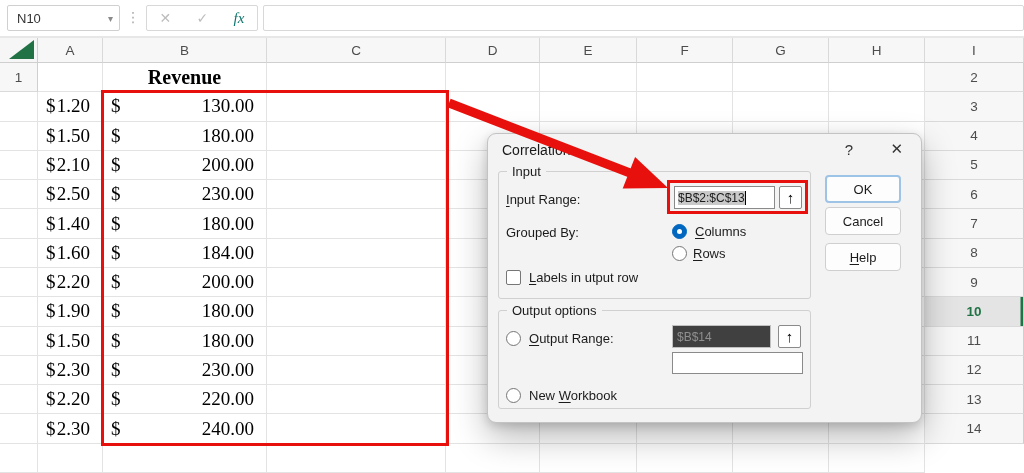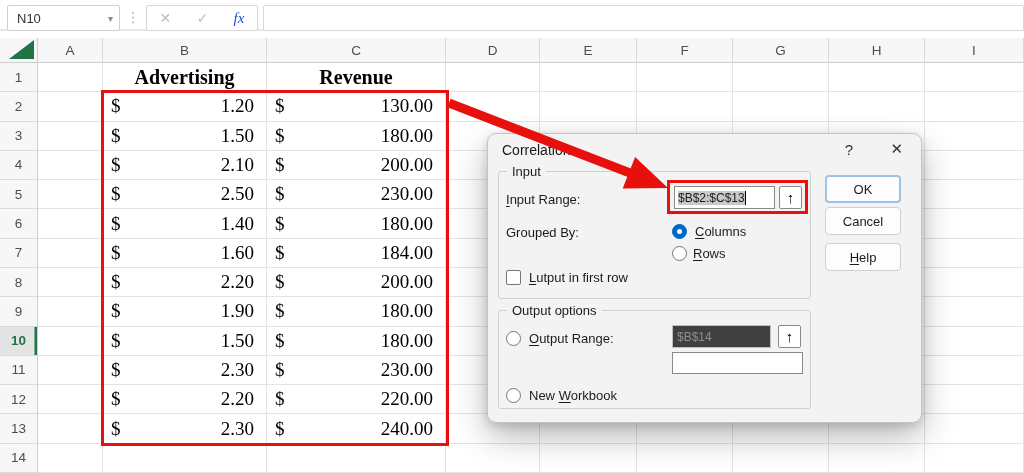--- a/index.html
+++ b/index.html
@@ -1,31 +1,31 @@
 <!DOCTYPE html>
 <html style="--annotation_red: #e8100c; --excel_green: #217346; --accent_blue: #0067c0;"><head>
 <meta charset="utf-8">
 <style>
   * { margin:0; padding:0; box-sizing:border-box; }
   html,body { width:1024px; height:473px; overflow:hidden; }
   body { font-family:"Liberation Sans", sans-serif; background:#fff; position:relative; }
 
   
-  .topbar { position:absolute; left:0; top:0; width:1024px; height:31px; background:#fff;
+  .topbar { position:absolute; left:0; top:0; width:1024px; height:38px; background:#fff;
             border-bottom:2px solid #e7e7e7; z-index:5; }
   .name-box { position:absolute; left:7px; top:5px; width:113px; height:26px; background:#fff;
               border:1px solid #d0d0d0; border-radius:2px; display:flex; align-items:center;
               padding:0 6px 0 9px; font-size:13px; color:#333; }
   .name-box .caret { margin-left:auto; font-size:10px; color:#8a8a8a; }
   .dots-sep { position:absolute; left:126px; top:9px; color:#a8a8a8; font-size:14px; letter-spacing:-1px; }
   .fx-group { position:absolute; left:146px; top:5px; width:112px; height:26px; background:#fff;
               border:1px solid #d8d8d8; border-radius:2px; display:flex; align-items:center;
               justify-content:space-around; }
   .fx-group .g-icon { color:#bdbdbd; font-size:14px; }
-  .fx-group .fx { font-family:"Liberation Serif", serif; font-style:italic; color:#1d4ed8; font-size:15px; }
+  .fx-group .fx { font-family:"Liberation Serif", serif; font-style:italic; color:#0f766e; font-size:15px; }
   .formula-input { position:absolute; left:263px; top:5px; width:761px; height:26px; background:#fff;
                    border:1px solid #d8d8d8; border-radius:2px; font-size:13px; color:#222; padding:4px 8px; }
 
   
   .sheet { position:absolute; left:0; top:38px; width:1024px; height:435px; background:#fff; }
   .grid { display:grid; grid-template-columns:38px 65px 164px 179px 94px 97px 96px 96px 96px 99px;
           grid-template-rows:25px repeat(14, 29.2857px); }
   .corner { background:#f6f6f6; border-right:1px solid #cfcfcf; border-bottom:1px solid #cfcfcf;
             position:relative; }
   .corner .tri { position:absolute; right:3px; bottom:3px; width:0; height:0;
@@ -117,21 +117,20 @@
       <div class="col-header">B</div>
       <div class="col-header">C</div>
       <div class="col-header">D</div>
       <div class="col-header">E</div>
       <div class="col-header">F</div>
       <div class="col-header">G</div>
       <div class="col-header">H</div>
       <div class="col-header">I</div>
       <div class="row-header">1</div>
       <div class="cell"></div>
-      <div class="cell htext">Advertising</div>
       <div class="cell htext">Revenue</div>
       <div class="cell"></div>
       <div class="cell"></div>
       <div class="cell"></div>
       <div class="cell"></div>
       <div class="cell"></div>
       <div class="cell"></div>
       <div class="row-header">2</div>
       <div class="cell"></div>
       <div class="cell money">
@@ -366,21 +365,21 @@
   <div class="radio-row" style="left:184px; top:90px;">
     <span class="radio checked"></span>
     <span><span class="key">C</span><span>olumns</span></span>
   </div>
   <div class="radio-row" style="left:184px; top:112px;gap:6px;">
     <span class="radio"></span>
     <span><span class="key">R</span><span>ows</span></span>
   </div>
   <div class="radio-row" style="left:18px; top:136px;">
     <span class="checkbox"></span>
-    <span><span class="key">L</span><span>utput in first row</span></span>
+    <span><span class="key">L</span><span>abels in utput row</span></span>
   </div>
 
   <div class="group-box output-group">
     <div class="group-legend">Output options</div>
   </div>
   <div class="radio-row" style="left:18px; top:197px;">
     <span class="radio"></span>
     <span><span class="key">O</span><span>utput Range:</span></span>
   </div>
   <div class="text-input disabled" style="left:184px; top:191px; width:99px; height:23px;">$B$14</div>

